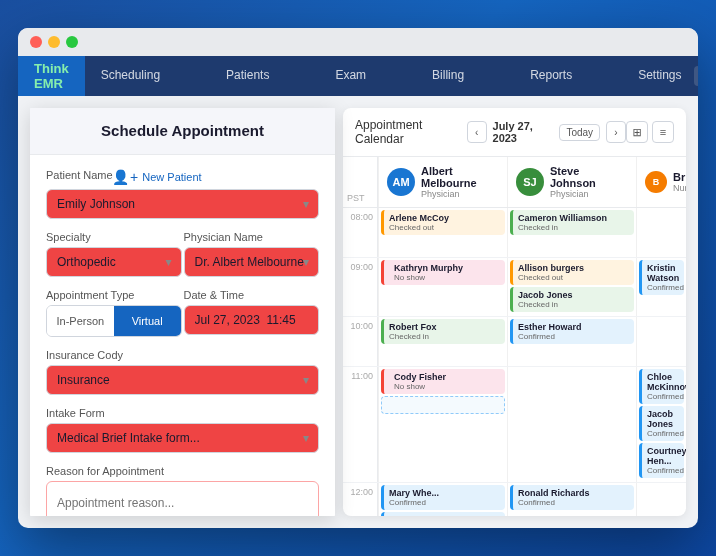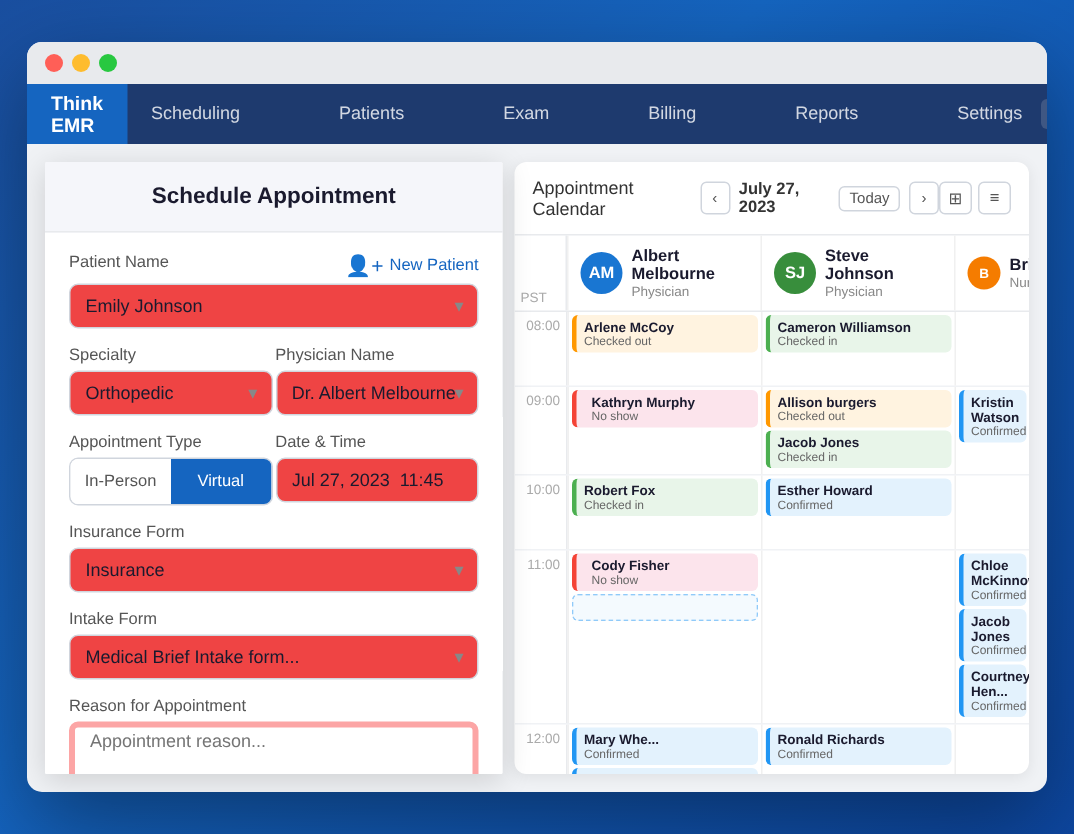--- a/index.html
+++ b/index.html
@@ -54,21 +54,21 @@
       background: #1e3a6e;
       display: flex;
       align-items: center;
       padding: 0;
       height: 40px;
       flex-shrink: 0;
     }
 
     .nav-brand {
       background: #1565c0;
-      color: #ffffff;
+      color: #86efac;
       font-weight: 700;
       font-size: 13px;
       padding: 0 16px;
       height: 100%;
       display: flex;
       align-items: center;
     }
 
     .nav-items {
       display: flex;
@@ -143,21 +143,20 @@
 
     .form-label {
       font-size: 11px;
       color: #555;
       margin-bottom: 4px;
       display: block;
     }
 
     .form-label-row {
       display: flex;
-      justify-content: space-between;
       align-items: center;
       margin-bottom: 4px;
     }
 
     .new-patient-btn {
       color: #1565c0;
       font-size: 11px;
       font-weight: 500;
       cursor: pointer;
       display: flex;
@@ -225,23 +224,23 @@
     }
 
     .toggle-btn.active {
       background: #1565c0;
       color: white;
       font-weight: 500;
     }
 
     .form-textarea {
       width: 100%;
-      border: 4px solid #fca5a5;
+      border: 1px solid #fca5a5;
       border-radius: 6px;
-      padding: 2px 10px;
+      padding: 14px 10px;
       font-size: 12px;
       color: #999;
       resize: none;
       height: 60px;
       font-family: inherit;
     }
 
     
     .calendar-panel {
       flex: 1;
@@ -491,21 +490,21 @@
               <button class="toggle-btn active">Virtual</button>
             </div>
           </div>
           <div class="form-row" style="margin-bottom:0">
             <span class="form-label">Date &amp; Time</span>
             <input class="form-input" type="text" value="Jul 27, 2023  11:45" style="">
           </div>
         </div>
 
         <div class="form-row">
-          <span class="form-label">Insurance Form</span>
+          <span class="form-label">Insurance Cody</span>
           <div class="form-select-wrapper">
             <select class="form-select">
               <option>Insurance</option>
             </select>
           </div>
         </div>
 
         <div class="form-row">
           <span class="form-label">Intake Form</span>
           <div class="form-select-wrapper">

